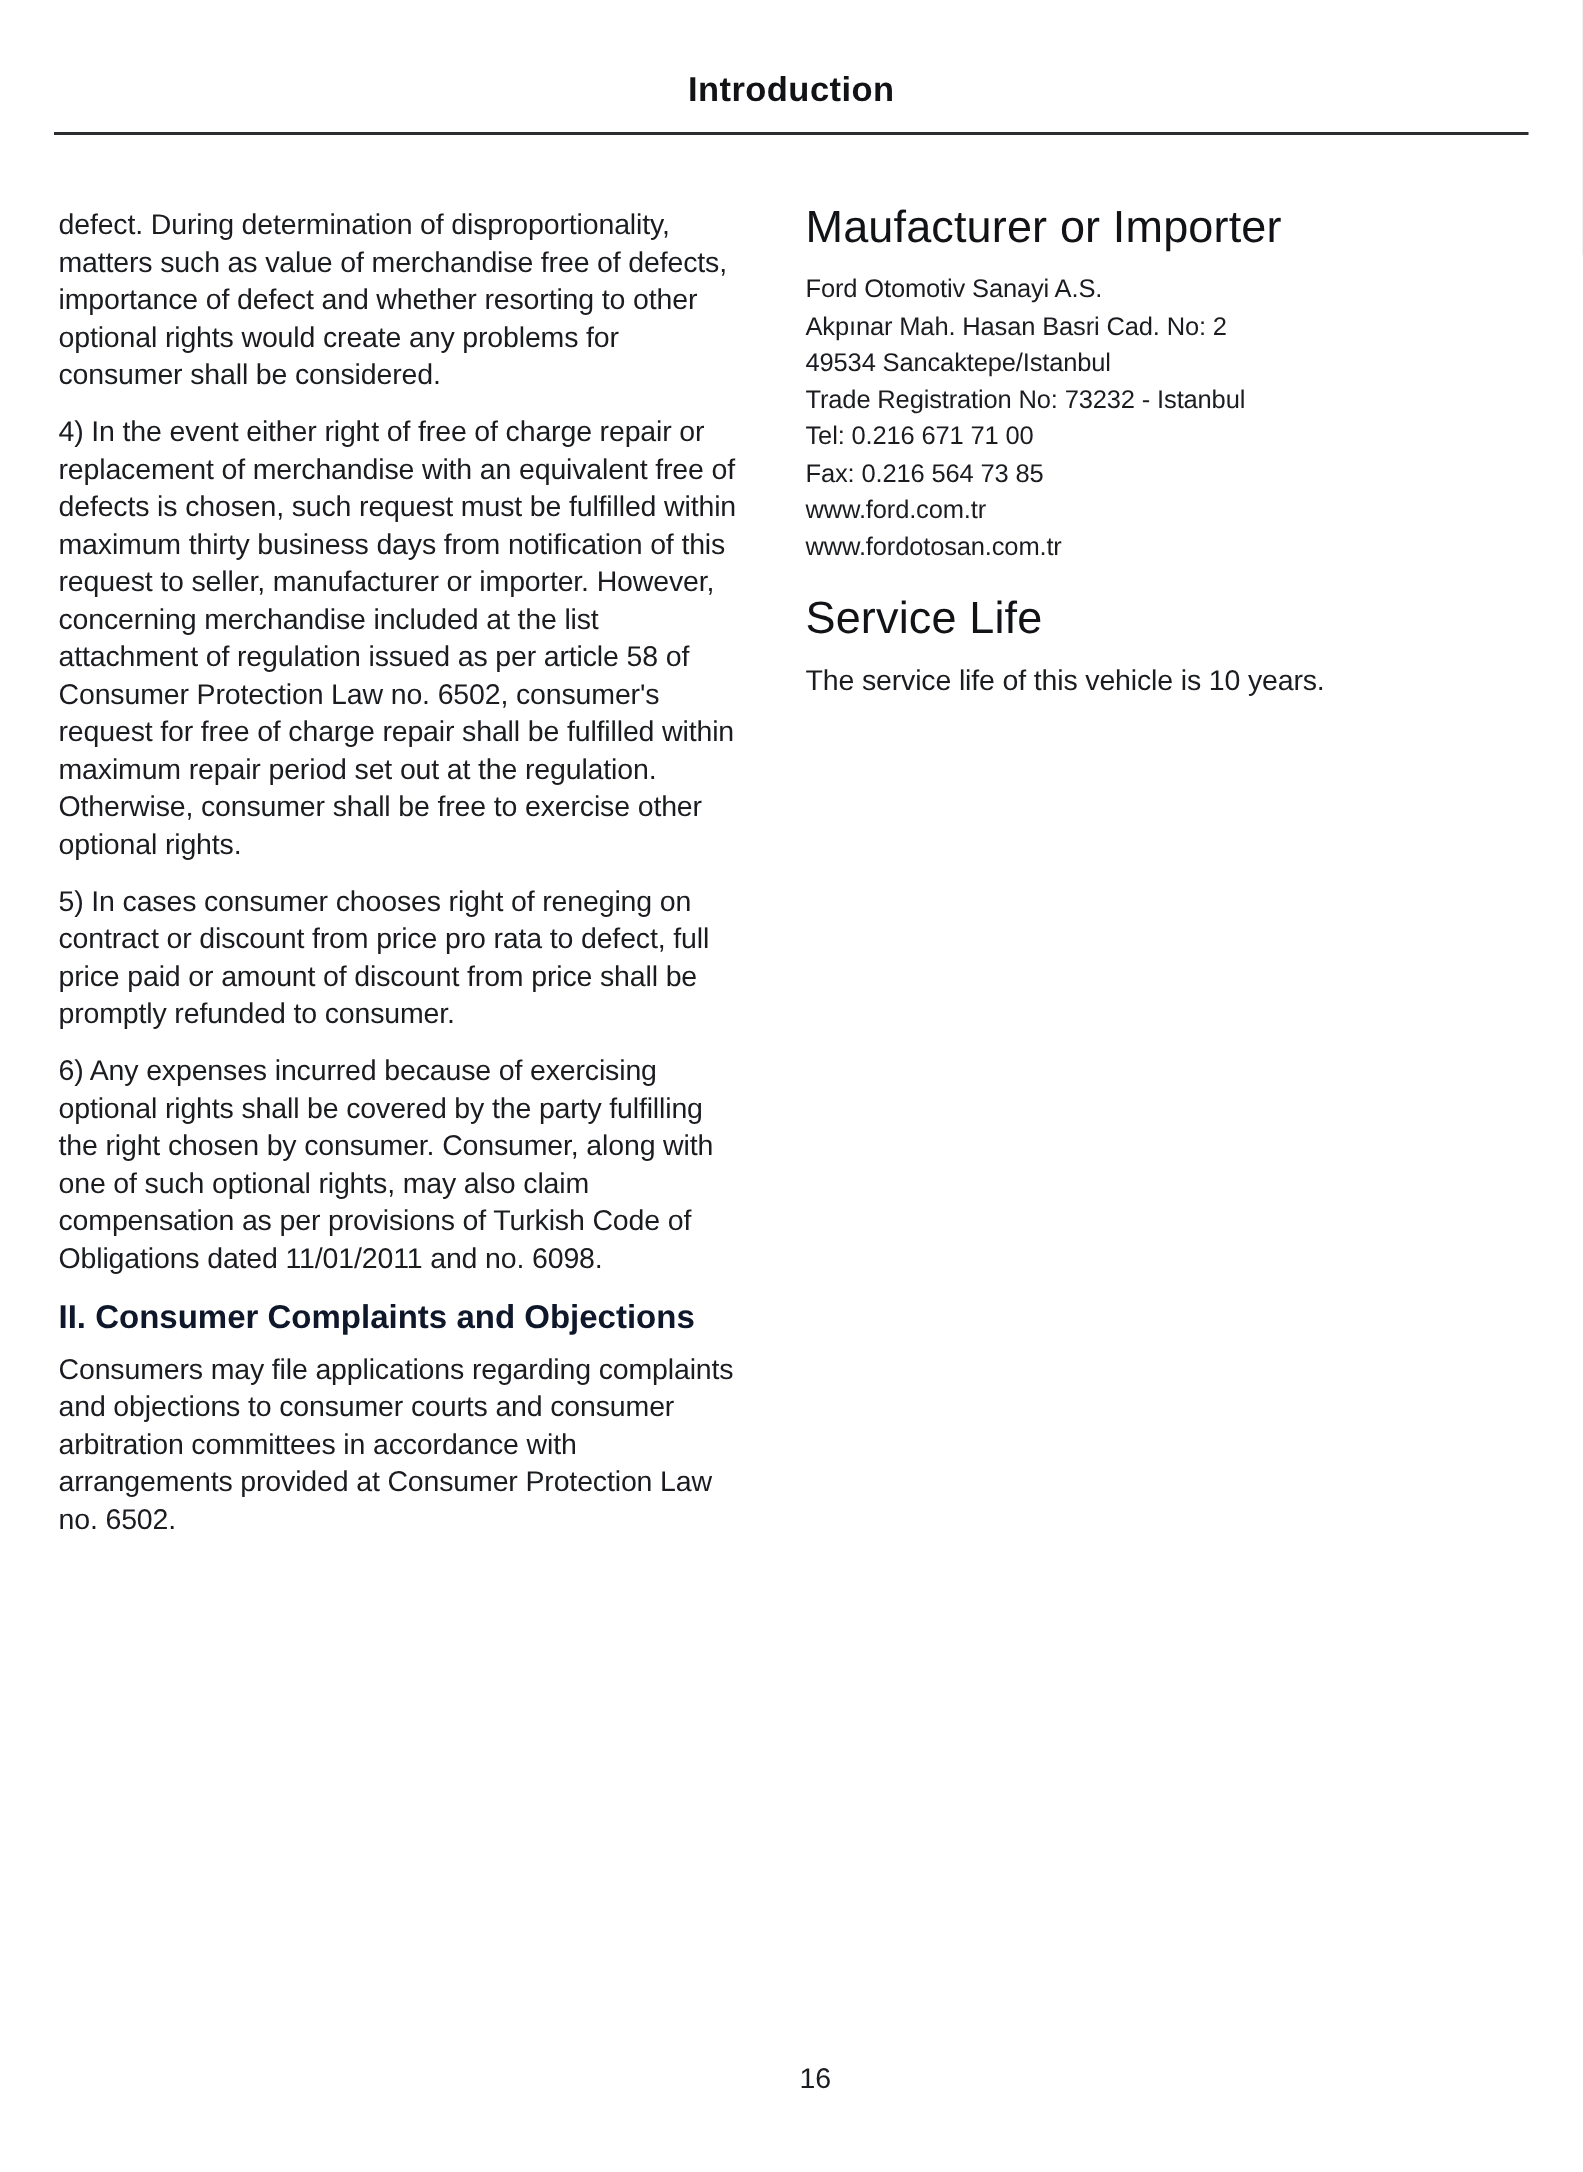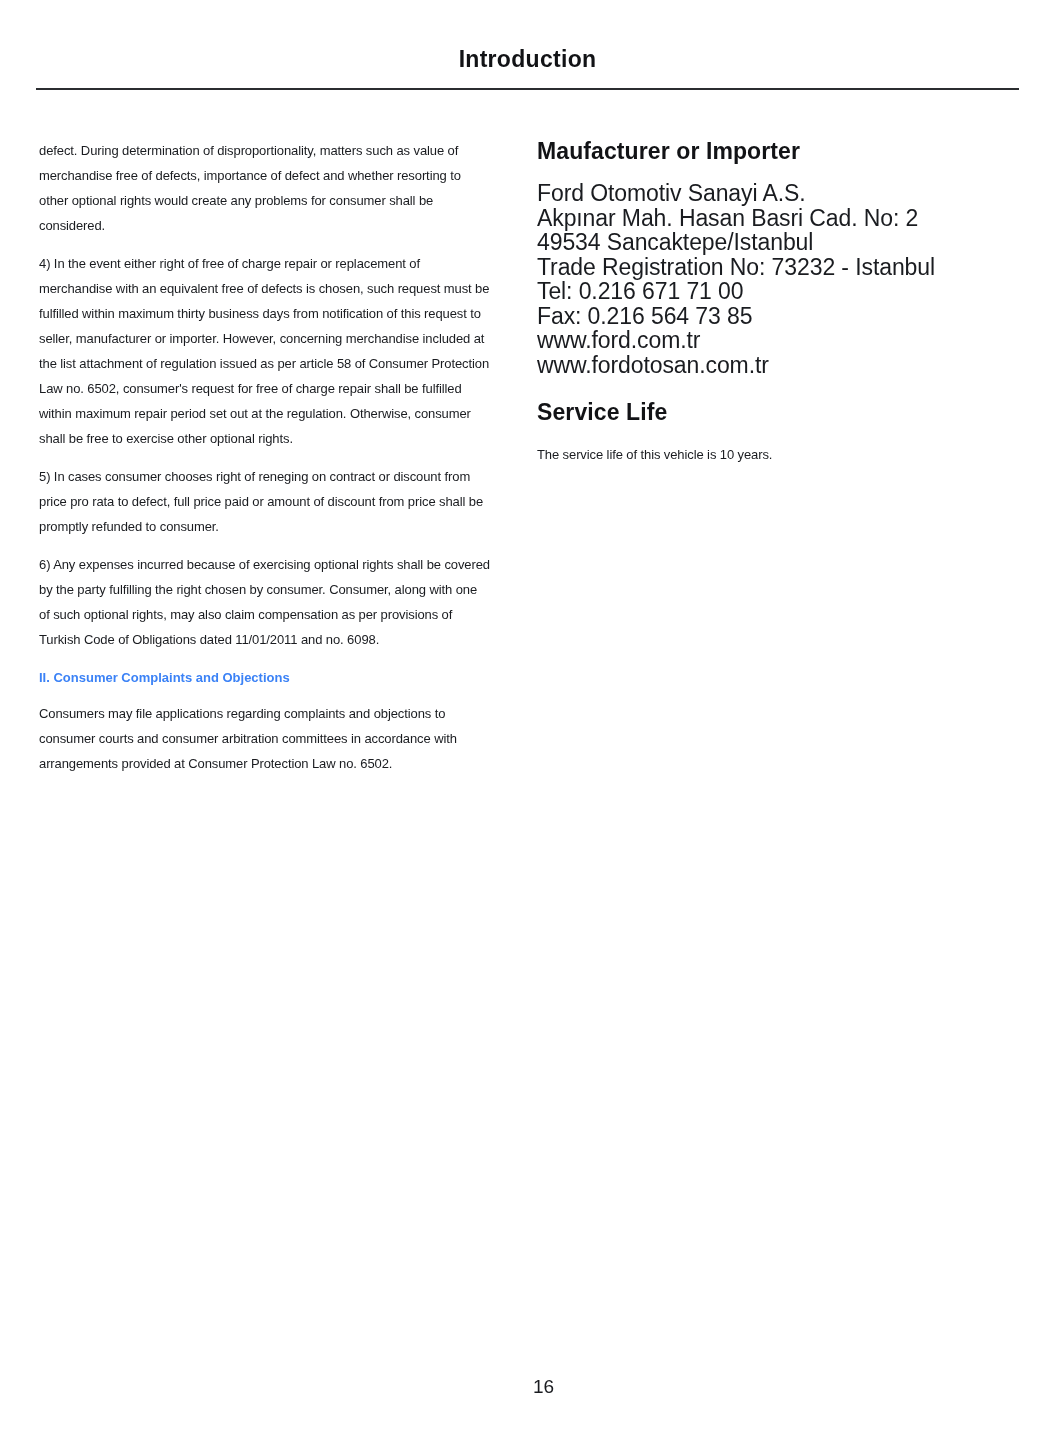--- a/index.html
+++ b/index.html
@@ -29,43 +29,43 @@
     height: 0;
   }
   .columns {
     display: flex;
     gap: 46px;
     padding: 48px 36px 0 39px;
   }
   .col-left { flex: 0 0 452px; width: 452px; }
   .col-right { flex: 1; min-width: 0; }
   p.body {
-    font-size: 13px;
+    font-size: 19px;
     line-height: 25px;
     margin: 0 0 13px 0;
     letter-spacing: -0.1px;
   }
   h3.subheading {
-    font-size: 13px;
+    font-size: 22px;
     line-height: 25px;
     font-weight: 700;
-    color: #3b82f6;
+    color: #0f172a;
     margin: 2px 0 11px 0;
   }
   h2.section-heading {
-    font-size: 23px;
+    font-size: 30px;
     line-height: 27px;
-    font-weight: 700;
+    font-weight: 400;
     color: #121316;
     margin: 0 0 16px 0;
     letter-spacing: 0.1px;
   }
   h2.section-heading.spaced { margin-top: 22px; }
   p.addr {
-    font-size: 23px;
+    font-size: 17px;
     line-height: 24.5px;
     margin: 0;
     letter-spacing: -0.1px;
   }
   .page-footer {
     position: absolute;
     left: 16px;
     bottom: 50px;
     width: 100%;
     text-align: center;

